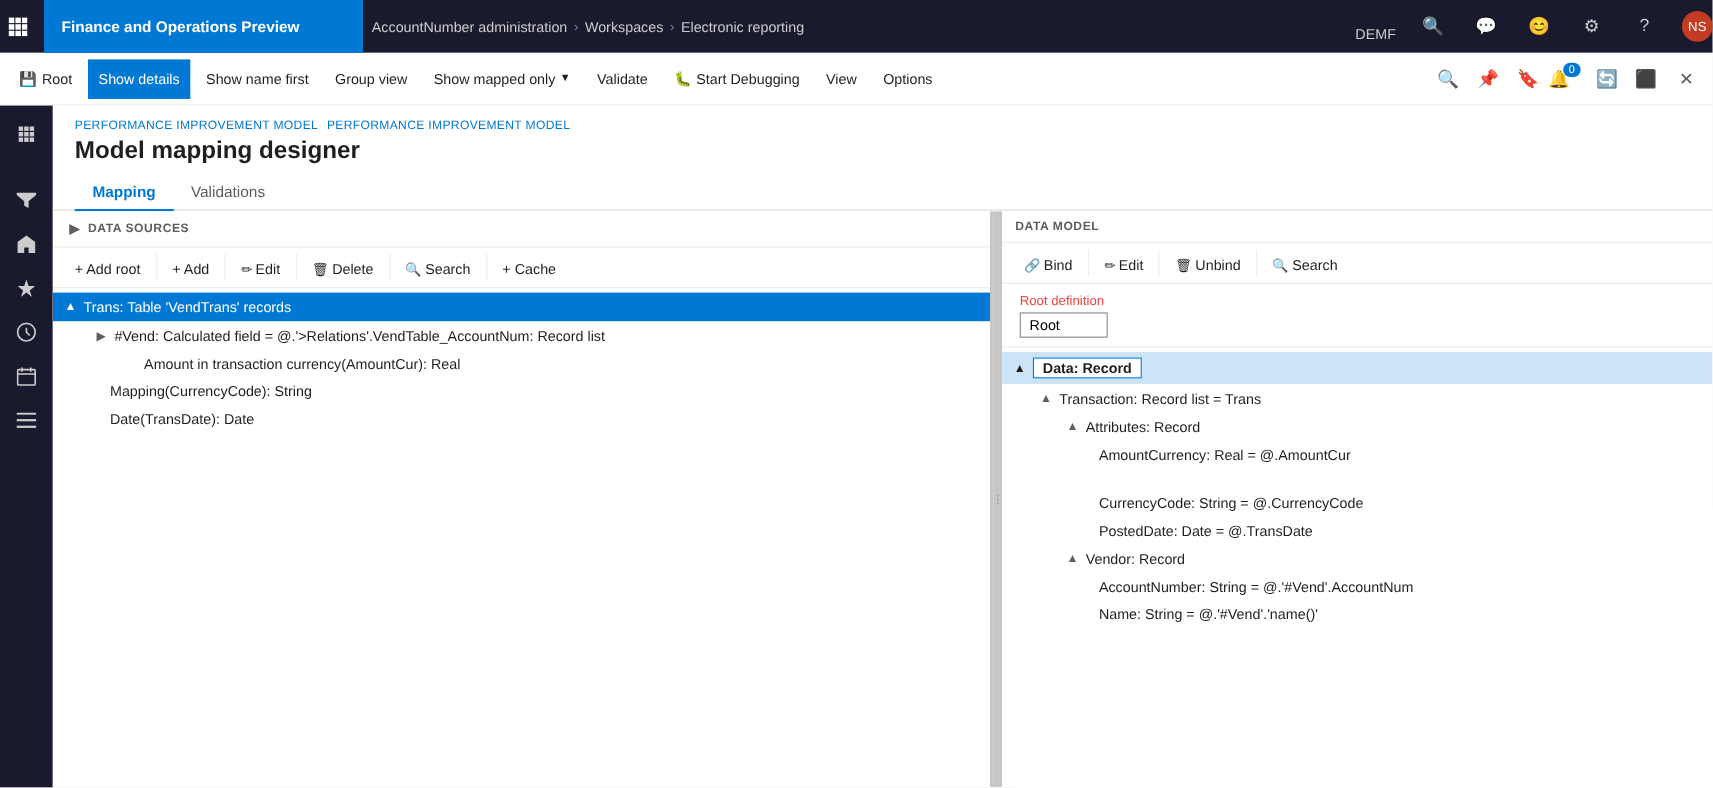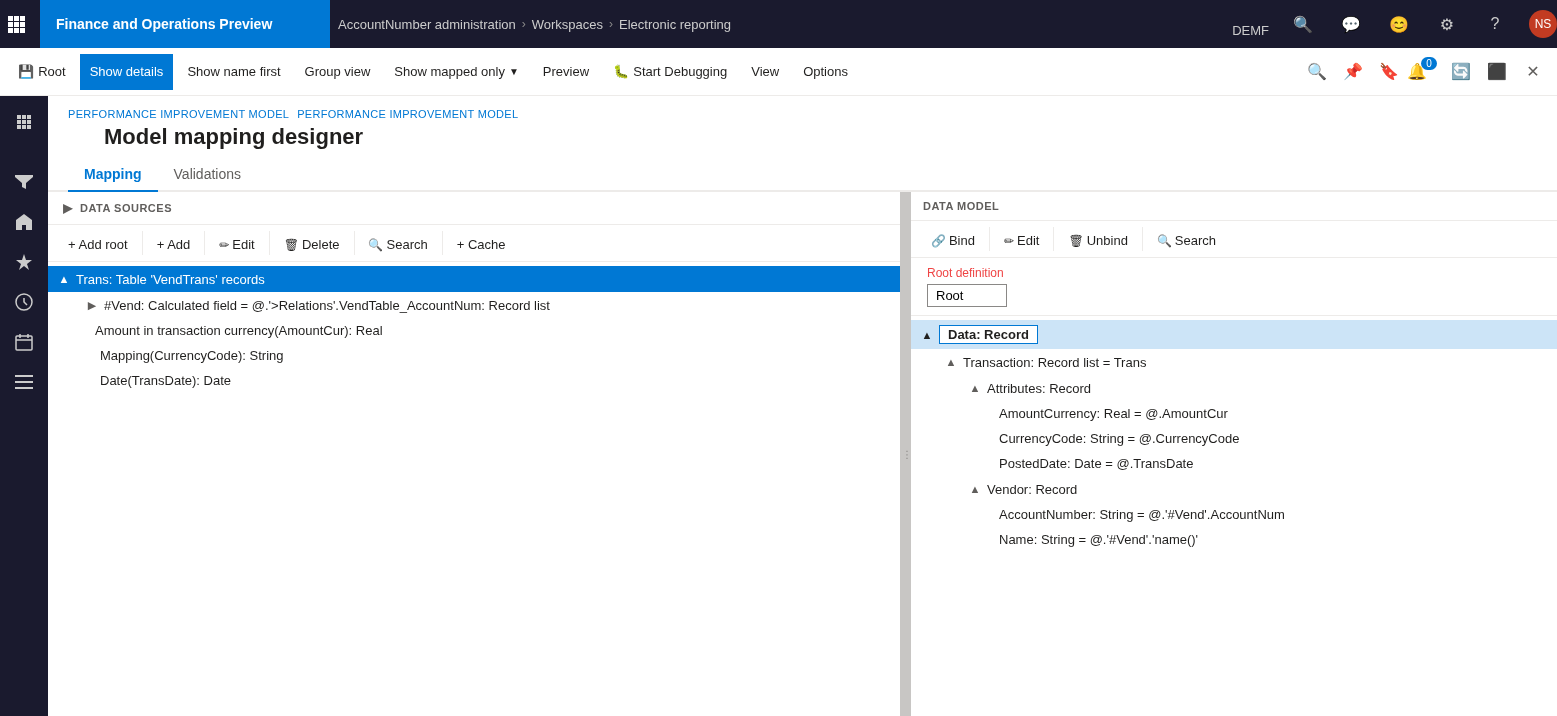--- a/index.html
+++ b/index.html
@@ -124,21 +124,20 @@
     .page-breadcrumb {
       display: flex; align-items: flex-end; gap: 4px;
       padding: 12px 20px 0 20px;
       font-size: 11px; color: #0078d4; text-transform: uppercase; letter-spacing: 0.3px;
     }
     .page-breadcrumb span { color: #0078d4; cursor: pointer; }
     .page-breadcrumb .sep { color: #605e5c; }
     .page-title {
       font-size: 22px; font-weight: 600; color: #201f1e;
       padding: 4px 20px 8px 20px;
-      margin-left: 36px;
     }
 
     
     .tabs {
       display: flex; gap: 0;
       padding: 0 20px;
       border-bottom: 2px solid #edebe9;
     }
     .tab {
       padding: 8px 16px;
@@ -297,21 +296,21 @@
     <span>Show name first</span>
   </button>
   <button class="toolbar-btn">
     <span>Group view</span>
   </button>
   <button class="toolbar-btn">
     <span>Show mapped only</span>
     <span style="font-size:10px;">▼</span>
   </button>
   <button class="toolbar-btn">
-    <span>Preview</span>
+    <span>Validate</span>
   </button>
   <button class="toolbar-btn">
     <span style="color:#0078d4;">🐛</span>
     <span>Start Debugging</span>
   </button>
   <button class="toolbar-btn">
     <span>View</span>
   </button>
   <button class="toolbar-btn">
     <span>Options</span>
@@ -429,21 +428,21 @@
           <div class="tree-item selected-dark" style="padding-left: 8px;">
             <span class="tree-toggle selected-dark">▲</span>
             <span style="margin-left:4px;">Trans: Table 'VendTrans' records</span>
           </div>
 
           <div class="tree-item" style="padding-left: 36px;">
             <span class="tree-toggle">▶</span>
             <span style="margin-left:4px;">#Vend: Calculated field = @.'&gt;Relations'.VendTable_AccountNum: Record list</span>
           </div>
 
-          <div class="tree-item" style="padding-left: 47px;">
+          <div class="tree-item" style="padding-left: 83px;">
             <span>Amount in transaction currency(AmountCur): Real</span>
           </div>
 
           <div class="tree-item" style="padding-left: 52px;">
             <span>Mapping(CurrencyCode): String</span>
           </div>
 
           <div class="tree-item" style="padding-left: 52px;">
             <span>Date(TransDate): Date</span>
           </div>
@@ -497,21 +496,21 @@
 
           <div class="tree-item" style="padding-left:56px;">
             <span class="tree-toggle">▲</span>
             <span style="margin-left:4px;">Attributes: Record</span>
           </div>
 
           <div class="tree-item" style="padding-left:88px;">
             <span>AmountCurrency: Real = @.AmountCur</span>
           </div>
 
-          <div class="tree-item" style="padding-left:88px;">
+          <div class="tree-item" style="padding-left:88px;margin-top:19px;">
             <span>CurrencyCode: String = @.CurrencyCode</span>
           </div>
 
           <div class="tree-item" style="padding-left:88px;">
             <span>PostedDate: Date = @.TransDate</span>
           </div>
 
           <div class="tree-item" style="padding-left:56px;">
             <span class="tree-toggle">▲</span>
             <span style="margin-left:4px;">Vendor: Record</span>

